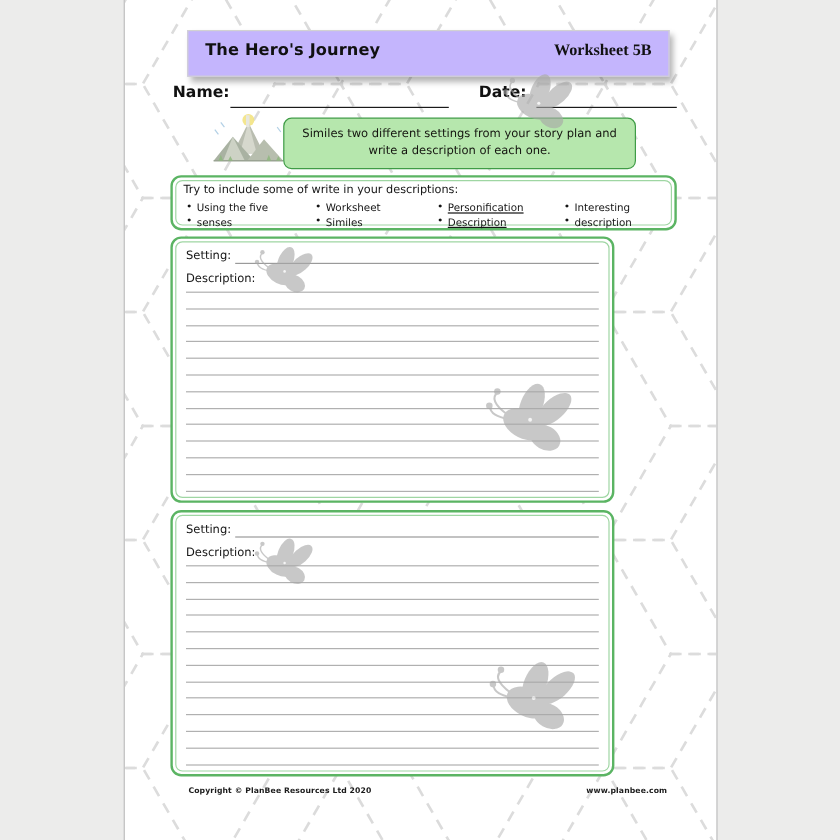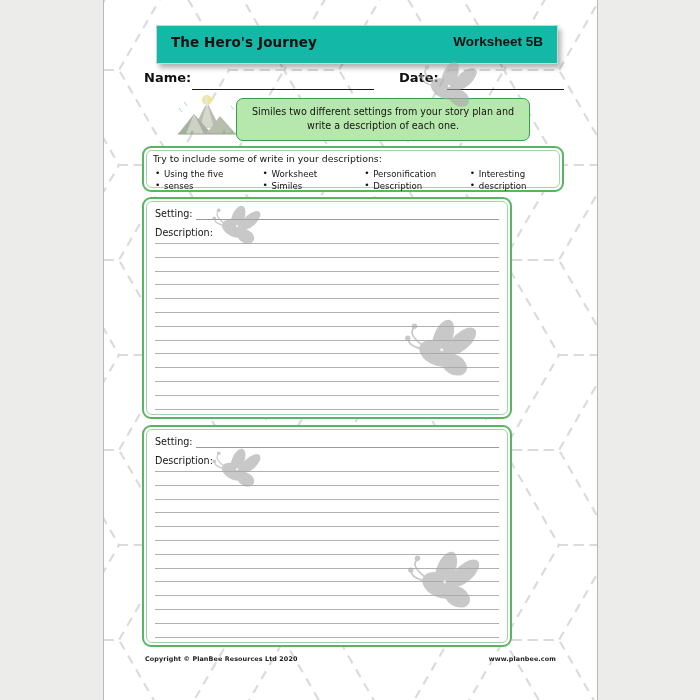--- a/index.html
+++ b/index.html
@@ -22,31 +22,31 @@
   
   .honey{position:absolute;left:0;top:0;width:493px;height:700px;opacity:.65;}
 
   
   .bee{position:absolute;opacity:.62;}
   .bee svg{display:block;overflow:visible;}
 
   
   .titlebar{
     position:absolute;left:52px;top:25px;width:400px;height:37px;
-    background:#14b8a6;border:1px solid #d2d2d2;
+    background:#c4b5fd;border:1px solid #d2d2d2;
     box-shadow:3px 4px 5px rgba(0,0,0,.30);
   }
   .titlebar .t-left{
     position:absolute;left:14px;top:8px;
     font-family:"DejaVu Sans", sans-serif;
     font-weight:700;font-size:13.5px;color:#111;letter-spacing:.1px;
   }
   .titlebar .t-right{
     position:absolute;right:14px;top:8px;
-    font-family:Liberation Sans, sans-serif;
+    font-family:Liberation Serif, serif;
     font-weight:700;font-size:13.5px;color:#111;
   }
 
   
   .namerow{position:absolute;left:40px;top:70px;width:420px;height:22px;}
   .lbl{
     position:absolute;top:0;
     font-family:"DejaVu Sans", sans-serif;
     font-weight:700;font-size:13px;color:#111;
   }
@@ -95,21 +95,21 @@
     font-family:"DejaVu Sans", sans-serif;
     font-size:8.6px;color:#141414;line-height:1.45;
   }
   .tips-col ul{margin:0;padding-left:11px;list-style:none;}
   .tips-col li{position:relative;}
   .tips-col li::before{
     content:"•";position:absolute;left:-9px;top:-1px;font-size:9px;color:#141414;
   }
   .c0{width:112px;}
   .c1{width:106px;}
-  .c2{width:110px;}
+  .c2{width:110px;text-decoration:underline;}
   .c3{width:92px;}
 
   
   .setbox{left:38px;width:370px;}
   .set1{top:197px;height:222px;}
   .set2{top:425px;height:222px;}
 
   .set-lbl{
     position:absolute;
     font-family:"DejaVu Sans", sans-serif;
@@ -127,21 +127,21 @@
     border-bottom:1px solid #b0b0b0;height:0;
   }
 
   
   .footer{
     position:absolute;left:0;right:0;top:655px;height:14px;
   }
   .foot-txt{
     position:absolute;top:0;
     font-family:"DejaVu Sans", sans-serif;
-    font-weight:700;font-size:6.4px;color:#1b1b1b;letter-spacing:.1px;
+    font-weight:700;font-size:6.4px;color:#1b1b1b;letter-spacing:.1px;margin-left:12px;
   }
   .foot-left{left:41px;}
   .foot-right{right:41px;}
 </style>
 </head>
 <body>
 
 <div class="stage">
   <div class="page">
 

